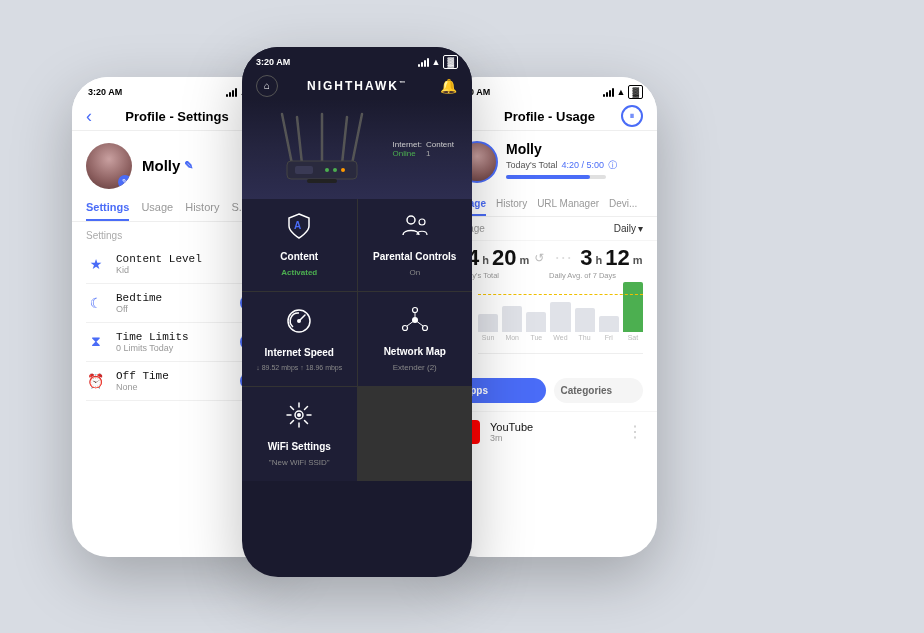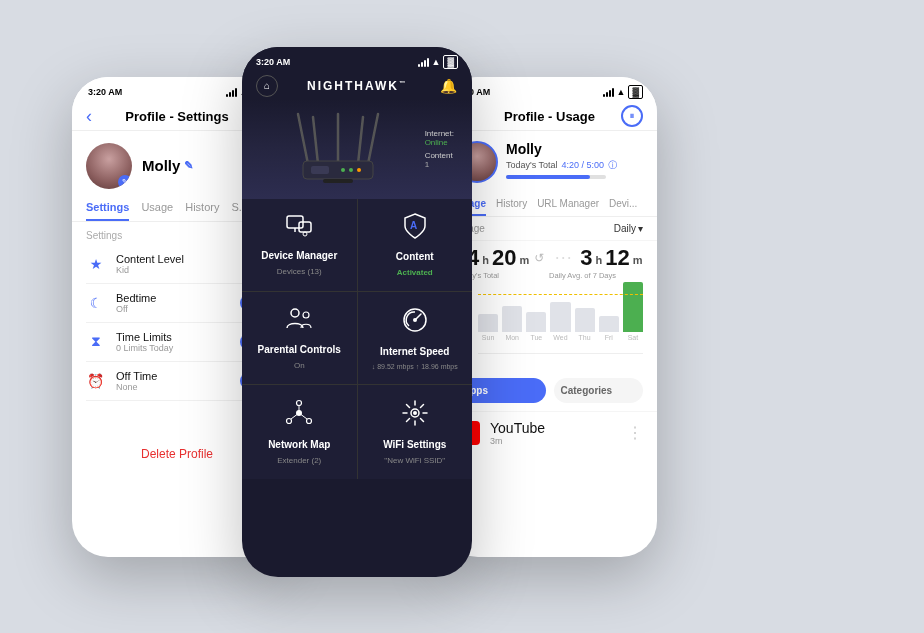--- a/index.html
+++ b/index.html
@@ -154,20 +154,21 @@
       display: flex;
       align-items: center;
       justify-content: center;
       color: #4a6cf7;
       font-size: 14px;
     }
     .settings-item .text-col .item-title {
       font-size: 11px;
       font-weight: 500;
       color: #111;
+      font-family: Liberation Mono, monospace;
     }
     .settings-item .text-col .item-sub {
       font-size: 9px;
       color: #999;
     }
     .settings-item .toggle-blue {
       position: absolute;
       right: 0;
       width: 28px;
       height: 16px;
@@ -262,21 +263,21 @@
       display: flex;
       align-items: center;
       justify-content: center;
     }
     .router-svg {
       width: 90px;
       height: 80px;
     }
     .router-info {
       display: flex;
-      flex-direction: column;
+      flex-direction: row;
       gap: 4px;
       padding-right: 8px;
     }
     .router-info .info-item {
       font-size: 8px;
       color: #aaa;
     }
     .router-info .info-item .info-label {
       font-size: 8px;
       color: #ccc;
@@ -521,21 +522,21 @@
       border-radius: 4px;
       display: flex; align-items: center; justify-content: center;
       flex-shrink: 0;
     }
     .app-icon-yt::after {
       content: '▶';
       color: #fff;
       font-size: 8px;
     }
     .app-info .app-name {
-      font-size: 14px;
+      font-size: 11px;
       font-weight: 500;
       color: #111;
     }
     .app-info .app-time {
       font-size: 9px;
       color: #999;
     }
     .app-more {
       margin-left: auto;
       font-size: 16px;
@@ -639,21 +640,20 @@
       <div class="settings-item">
         <div class="icon-col">⏰</div>
         <div class="text-col">
           <div class="item-title">Off Time</div>
           <div class="item-sub">None</div>
         </div>
         <div class="toggle-blue"></div>
       </div>
     </div>
 
-    <div class="delete-profile" style="margin-top:30px;">Delete Profile</div>
   </div>
 
   <div class="phone phone-center">
 
     <div class="nighthawk-status">
       <span style="font-size:9px;color:#fff;font-weight:600;">3:20 AM</span>
       <div style="display:flex;gap:3px;align-items:center;">
         <div class="signal-bars">
           <div class="signal-bar" style="height:3px;background:#fff;"></div>
           <div class="signal-bar" style="height:5px;background:#fff;"></div>
@@ -704,32 +704,20 @@
         <div class="info-item">
           <span class="info-label">Content</span><br>
           <span style="color:#aaa;font-size:8px;">1</span>
         </div>
       </div>
     </div>
 
     <div class="nighthawk-grid">
       <div class="grid-2x2">
 
-        <div class="grid-cell">
-          <div class="cell-icon">
-            <svg width="28" height="24" viewBox="0 0 28 24">
-              <rect x="2" y="2" width="16" height="12" rx="2" stroke="#fff" stroke-width="1.5" fill="none"></rect>
-              <line x1="10" y1="14" x2="10" y2="18" stroke="#fff" stroke-width="1.5"></line>
-              <rect x="14" y="8" width="12" height="10" rx="2" stroke="#fff" stroke-width="1.5" fill="none"></rect>
-              <circle cx="20" cy="20" r="2" stroke="#fff" stroke-width="1" fill="none"></circle>
-            </svg>
-          </div>
-          <span class="cell-title">Device Manager</span>
-          <span class="cell-sub">Devices (13)</span>
-        </div>
 
         <div class="grid-cell">
           <div class="cell-icon">
             <svg width="24" height="26" viewBox="0 0 24 26">
               <path d="M12 1 L22 5 L22 13 C22 19 12 25 12 25 C12 25 2 19 2 13 L2 5 Z" stroke="#fff" stroke-width="1.5" fill="none"></path>
               <text x="7" y="16" font-size="10" fill="#4a6cf7" font-weight="bold">A</text>
             </svg>
           </div>
           <span class="cell-title">Content</span>
           <span class="cell-sub green">Activated</span>

